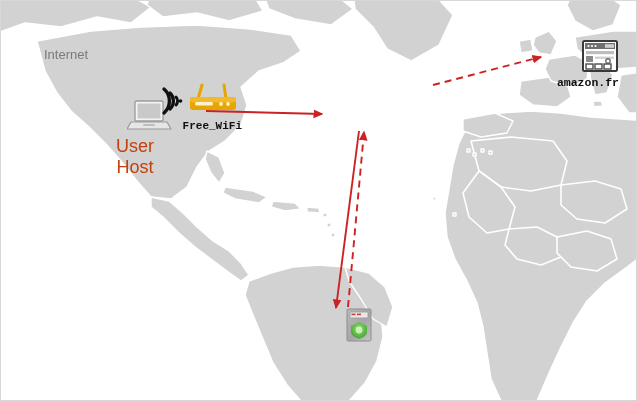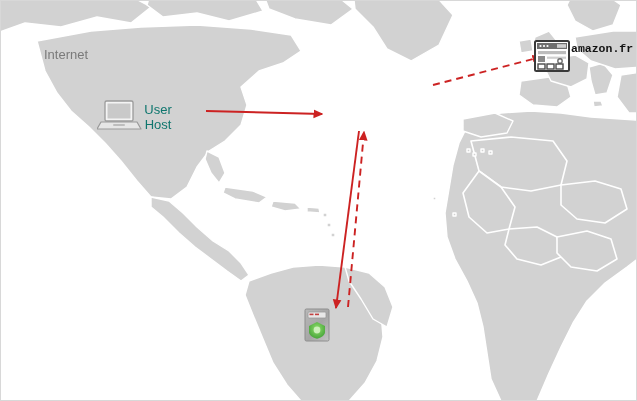--- a/index.html
+++ b/index.html
@@ -26,28 +26,29 @@
   #link-layer {
     position: absolute;
     left: 0; top: 0;
     width: 637px;
     height: 401px;
   }
 
   .node {
     position: absolute;
     display: flex;
-    align-items: flex-start;
+    flex-direction: column;
+    align-items: flex-end;
   }
 
   
   .label-sans {
     font-family: "Liberation Sans", sans-serif;
-    font-size: 13px;
-    color: #0f766e;
+    font-size: 18px;
+    color: #c2410c;
     line-height: 1.18;
     text-align: center;
     white-space: pre-line;
   }
   .label-mono {
     font-family: "Liberation Mono", "DejaVu Sans Mono", monospace;
     font-size: 11px;
     font-weight: bold;
     color: #111111;
     letter-spacing: 0px;
@@ -201,20 +202,43 @@
         <rect x="8" y="2" width="28" height="20" rx="1.6" fill="#f4f4f4" stroke="#9a9a9a" stroke-width="1.3"></rect>
         <rect x="10.5" y="4.5" width="23" height="15" fill="#c9c9c9"></rect>
 
         <path d="M 4 23 L 40 23 L 44 30 L 0 30 Z" fill="#e6e6e6" stroke="#9a9a9a" stroke-width="1.2" stroke-linejoin="round"></path>
         <rect x="16" y="25" width="12" height="2" rx="1" fill="#bdbdbd"></rect>
       </svg>
     </span>
     <span class="label-sans">User Host</span>
   </div>
 
+  <div class="node" id="node-router">
+    <span class="icon-wrap">
+      <svg width="84" height="36" viewBox="0 0 84 36" xmlns="http://www.w3.org/2000/svg">
+
+        <g fill="none" stroke="#111111" stroke-linecap="round">
+          <path d="M 6 6 A 16 16 0 0 1 6 30" stroke-width="3.4"></path>
+          <path d="M 12 10 A 11 11 0 0 1 12 26" stroke-width="3.2"></path>
+          <path d="M 18 14 A 6 6 0 0 1 18 22" stroke-width="3"></path>
+          <circle cx="22.5" cy="18" r="1.8" fill="#111111" stroke="none"></circle>
+        </g>
+
+        <path d="M 40 16 L 44 2" stroke="#e8a400" stroke-width="3" stroke-linecap="round" fill="none"></path>
+        <path d="M 68 16 L 66 2" stroke="#e8a400" stroke-width="3" stroke-linecap="round" fill="none"></path>
+
+        <rect x="32" y="14" width="46" height="13" rx="3" fill="#e8a400"></rect>
+        <rect x="32" y="14" width="46" height="5.5" rx="3" fill="#f2b92a"></rect>
+        <rect x="37" y="19" width="18" height="3.6" rx="1.6" fill="#fdf1cf"></rect>
+        <circle cx="63" cy="21" r="1.9" fill="#fdf1cf"></circle>
+        <circle cx="70" cy="21" r="1.9" fill="#fdf1cf"></circle>
+      </svg>
+    </span>
+    <span class="label-mono">Free_WiFi</span>
+  </div>
 
   <div id="node-cloud">
     <svg width="130" height="76" viewBox="0 0 130 76" xmlns="http://www.w3.org/2000/svg">
       <defs>
         <linearGradient id="cloudGrad" x1="0" y1="0" x2="0" y2="1">
           <stop offset="0%" stop-color="#fdfdfd"></stop>
           <stop offset="45%" stop-color="#f1f1f1"></stop>
           <stop offset="75%" stop-color="#e2e2e2"></stop>
           <stop offset="100%" stop-color="#f0f0f0"></stop>
         </linearGradient>

